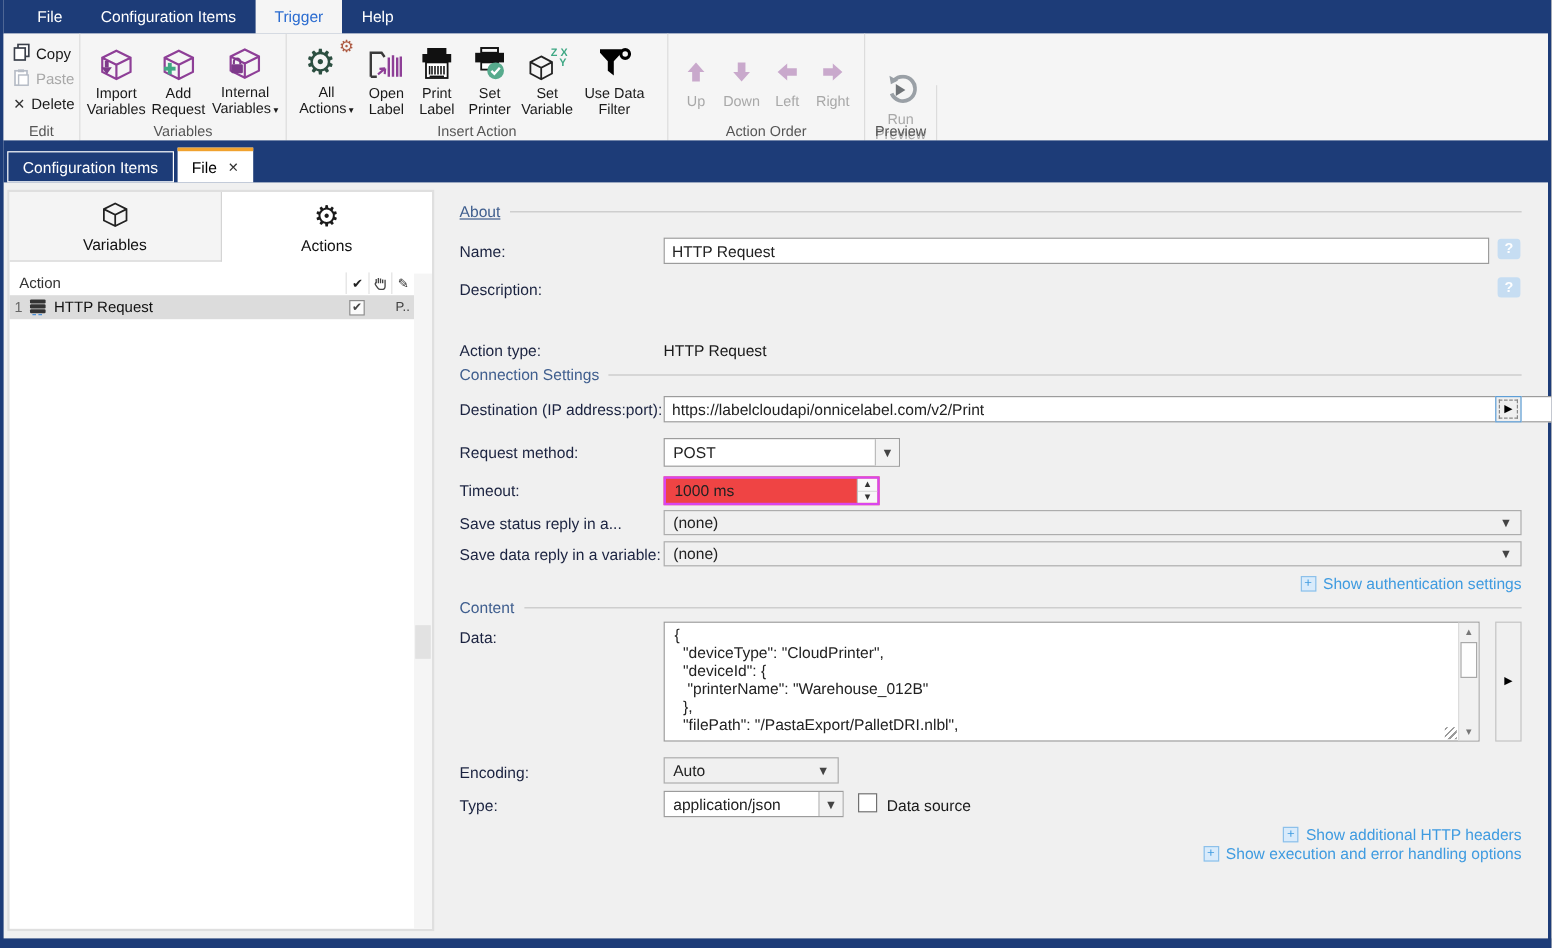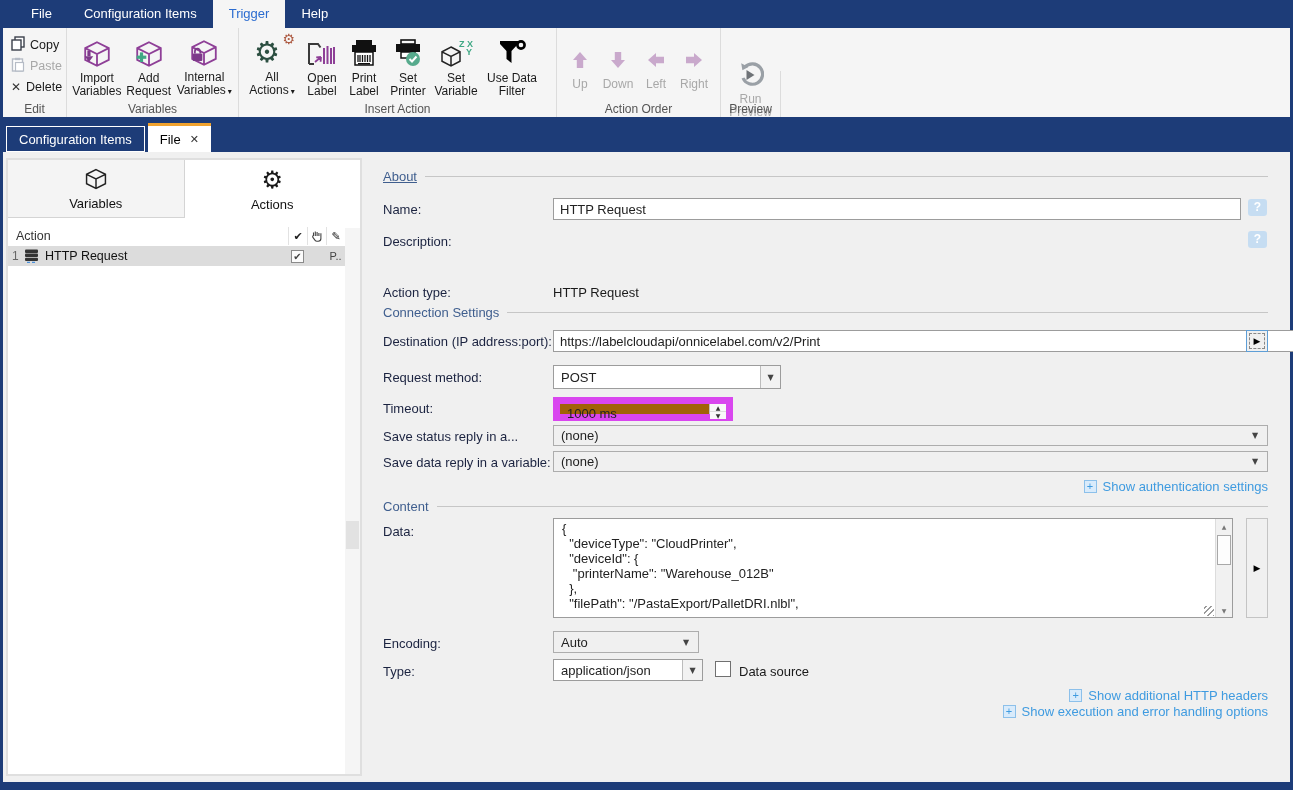--- a/index.html
+++ b/index.html
@@ -71,21 +71,21 @@
   .pinput { position:absolute; border:1px solid #9c9c9c; background:#fff; font-family:"Liberation Sans",sans-serif; font-size:13px; color:#222; padding:1px 6px; outline:none; }
   .ta-wrap { position:absolute; border:1px solid #9c9c9c; background:#fff; }
   .ta-wrap textarea { position:absolute; left:0; top:0; width:100%; height:100%; border:none; resize:none; outline:none; overflow:hidden; font-family:"Liberation Sans",sans-serif; font-size:13px; color:#222; padding:2px 8px; background:transparent; }
   .grip { position:absolute; right:1px; bottom:1px; width:10px; height:10px; background:repeating-linear-gradient(315deg, #9a9a9a 0 1.4px, transparent 1.4px 4px); }
   .help { position:absolute; width:19px; height:17px; background:#c6ddf2; border-radius:3px; color:#fff; font-weight:bold; font-size:12px; line-height:17px; text-align:center; }
   .combo { position:absolute; border:1px solid #9c9c9c; background:#fff; display:flex; align-items:center; color:#222; }
   .combo .txt { flex:1; padding:0 7px; white-space:nowrap; overflow:hidden; }
   .combo .arr { width:20px; align-self:stretch; display:flex; align-items:center; justify-content:center; border-left:1px solid #bcbcbc; background:#f2f2f2; font-size:8px; color:#444; }
   .combo.gray { background:#f0f0f0; border-color:#adadad; }
   .combo.flatarr .arr { border-left:none; background:transparent; width:24px; }
-  .spin { position:absolute; border:7px solid #d946ef; background:#a16207; display:flex; }
+  .spin { position:absolute; border:2px solid #d946ef; background:#ef4444; display:flex; }
   .spin .txt { flex:1; padding:2px 7px; color:#222; }
   .spin .spincol { width:17px; border-left:1px solid #c0c0c0; display:flex; flex-direction:column; }
   .spin .spincol div { flex:1; display:flex; align-items:center; justify-content:center; font-size:6px; color:#333; background:#f8f8f8; }
   .spin .spincol div:first-child { border-bottom:1px solid #dcdcdc; }
   .arrbtn { position:absolute; background:#f0f0f0; border:1px solid #5e9ed6; }
   .arrbtn .inner { position:absolute; inset:2px; border:1px dashed #888; display:flex; align-items:center; justify-content:center; font-size:9px; color:#000; }
   .arrbtn2 { position:absolute; background:#f0f0f0; border:1px solid #c4c4c4; display:flex; align-items:center; justify-content:center; font-size:9px; color:#000; }
   .vscroll { position:absolute; right:0; top:0; bottom:0; width:17px; background:#f1f1f1; border-left:1px solid #dcdcdc; }
   .vscroll .va { position:absolute; left:0; right:0; height:14px; display:flex; align-items:center; justify-content:center; font-size:6px; color:#777; }
   .vscroll .va.dn { bottom:0; }
@@ -374,21 +374,21 @@
         <span class="line"></span>
     </div>
 
     <div class="plabel" style="top:176px;">Destination (IP address:port):</div>
     <input class="pinput" style="left: 183px; top: 172px; width: 749px; height: 22px;" value="https://labelcloudapi/onnicelabel.com/v2/Print">
     <div class="arrbtn" style="left:876px; top:172px; width:22px; height:22px;">
       <div class="inner g">▶</div>
     </div>
 
     <div class="plabel" style="top:212px;">Request method:</div>
-    <div class="combo" style="left:183px; top:207px; width:228px; height:24px;">
+    <div class="combo" style="left:183px; top:207px; width:197px; height:24px;">
       <span class="txt">POST</span>
       <span class="arr g">▼</span>
     </div>
 
     <div class="plabel" style="top:243px;">Timeout:</div>
     <div class="spin" style="left:183px; top:239px; width:180px; height:24px;">
       <span class="txt">1000 ms</span>
       <span class="spincol">
         <div class="g">▲</div>
         <div class="g">▼</div>

